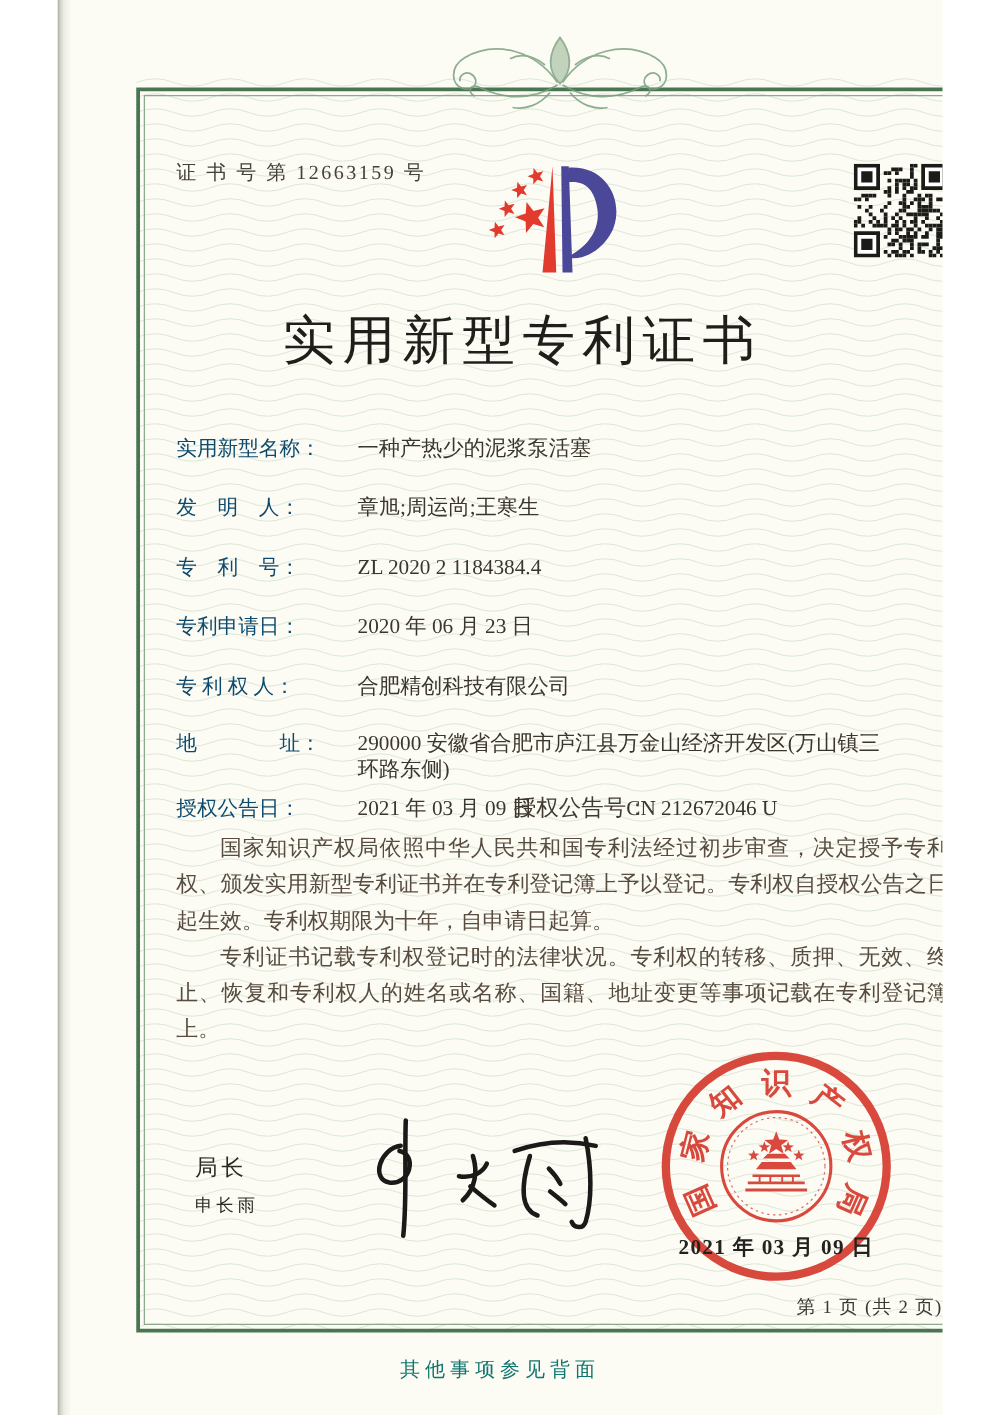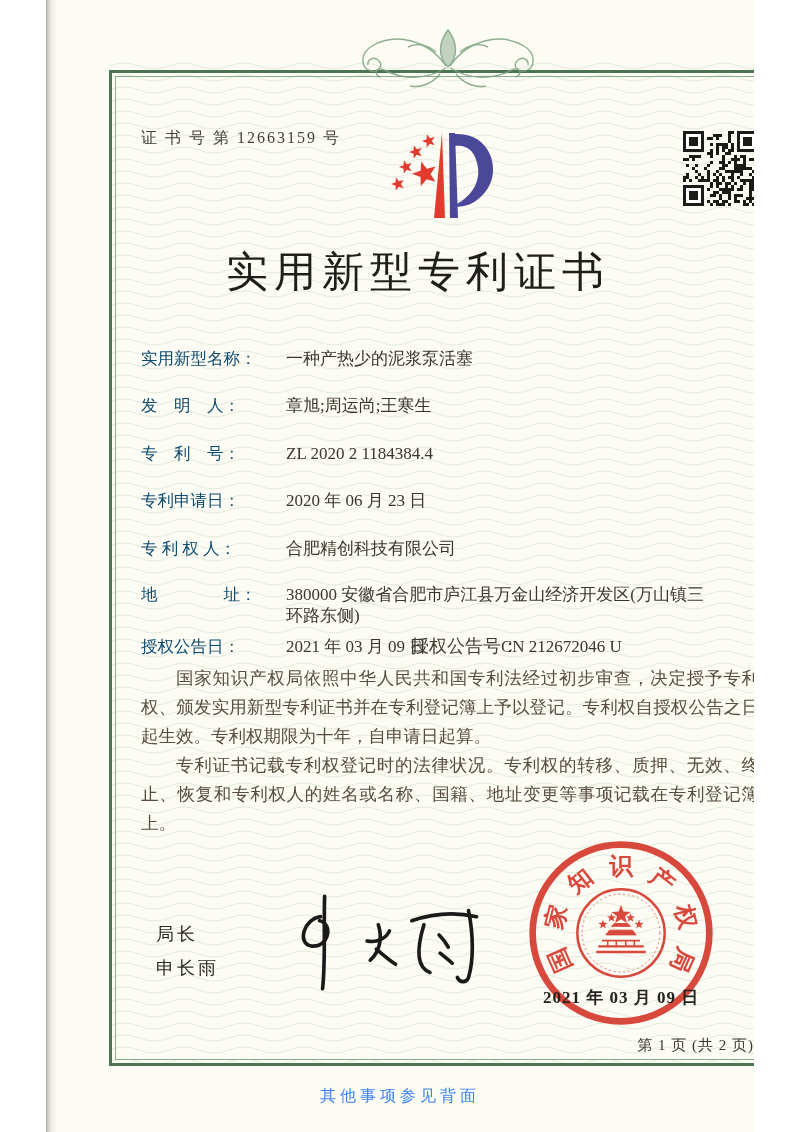--- a/index.html
+++ b/index.html
@@ -26,28 +26,28 @@
   #fields{left:95px;top:348px;width:618px;font-size:17px;}
   .frow{position:absolute;left:0;width:618px;line-height:21px;}
   .flabel{position:absolute;left:0;font-size:16.5px;color:#0c4a6e;white-space:pre;}
   .fvalue{position:absolute;left:113px;color:#3b362d;white-space:pre-line;margin-left:32px;}
   .flabel2{position:absolute;left:270px;font-size:18px;color:#403b32;}
   .fvalue2{position:absolute;left:360px;color:#3b362d;}
   #paragraphs{left:95px;top:664px;width:618px;font-size:17.5px;line-height:29px;
     color:#574c3f;text-align:justify;}
   #paragraphs p{margin:0;text-indent:2em;}
   #sig-title{left:110px;top:922px;font-size:18px;letter-spacing:3px;color:#2c2a26;}
-  #sig-name{left:110px;top:956px;font-size:18px;letter-spacing:3px;color:#2c2a26;font-family:Liberation Serif, serif;}
+  #sig-name{left:110px;top:956px;font-size:14px;letter-spacing:3px;color:#2c2a26;font-family:Liberation Serif, serif;}
   #autograph{left:232px;top:890px;width:228px;height:102px;}
   #seal{left:480px;top:838px;width:190px;height:190px;opacity:.92;}
   #seal-date{left:478px;top:986px;width:194px;text-align:center;font-size:17px;
     font-weight:600;color:#24221e;letter-spacing:1px;}
   #page-num{left:0;right:0;top:1036px;text-align:right;font-size:15px;color:#3a372f;letter-spacing:1px;}
   #back-note{left:0;right:0;top:1086px;text-align:center;font-size:16px;
-    color:#3b82f6;letter-spacing:4px;}
+    color:#0f766e;letter-spacing:4px;}
 </style>
 </head>
 <body>
 
 <div id="page">
 
   <svg id="waves" class="abs">
     <defs>
       <pattern id="wv" width="120" height="12" patternUnits="userSpaceOnUse">
         <path d="M0 6 Q 15 0 30 6 T 60 6 T 90 6 T 120 6" fill="none" stroke="#bed2ba" stroke-width="0.8"></path>
@@ -310,21 +310,21 @@
     <div class="frow" style="top:142px">
       <span class="flabel">专利申请日：</span>
       <span class="fvalue">2020 年 06 月 23 日</span>
     </div>
     <div class="frow" style="top:190px">
       <span class="flabel">专 利 权 人：</span>
       <span class="fvalue">合肥精创科技有限公司</span>
     </div>
     <div class="frow" style="top:236px">
       <span class="flabel">地　　　　址：</span>
-      <span class="fvalue" style="width:505px">380000 安徽省合肥市庐江县万金山经济开发区(万山镇三
+      <span class="fvalue" style="width:505px">290000 安徽省合肥市庐江县万金山经济开发区(万山镇三
 环路东侧)</span>
     </div>
     <div class="frow" style="top:288px">
       <span class="flabel">授权公告日：</span>
       <span class="fvalue">2021 年 03 月 09 日</span>
       <span class="flabel2">授权公告号：</span>
       <span class="fvalue2">CN 212672046 U</span>
     </div>
   </div>
 

